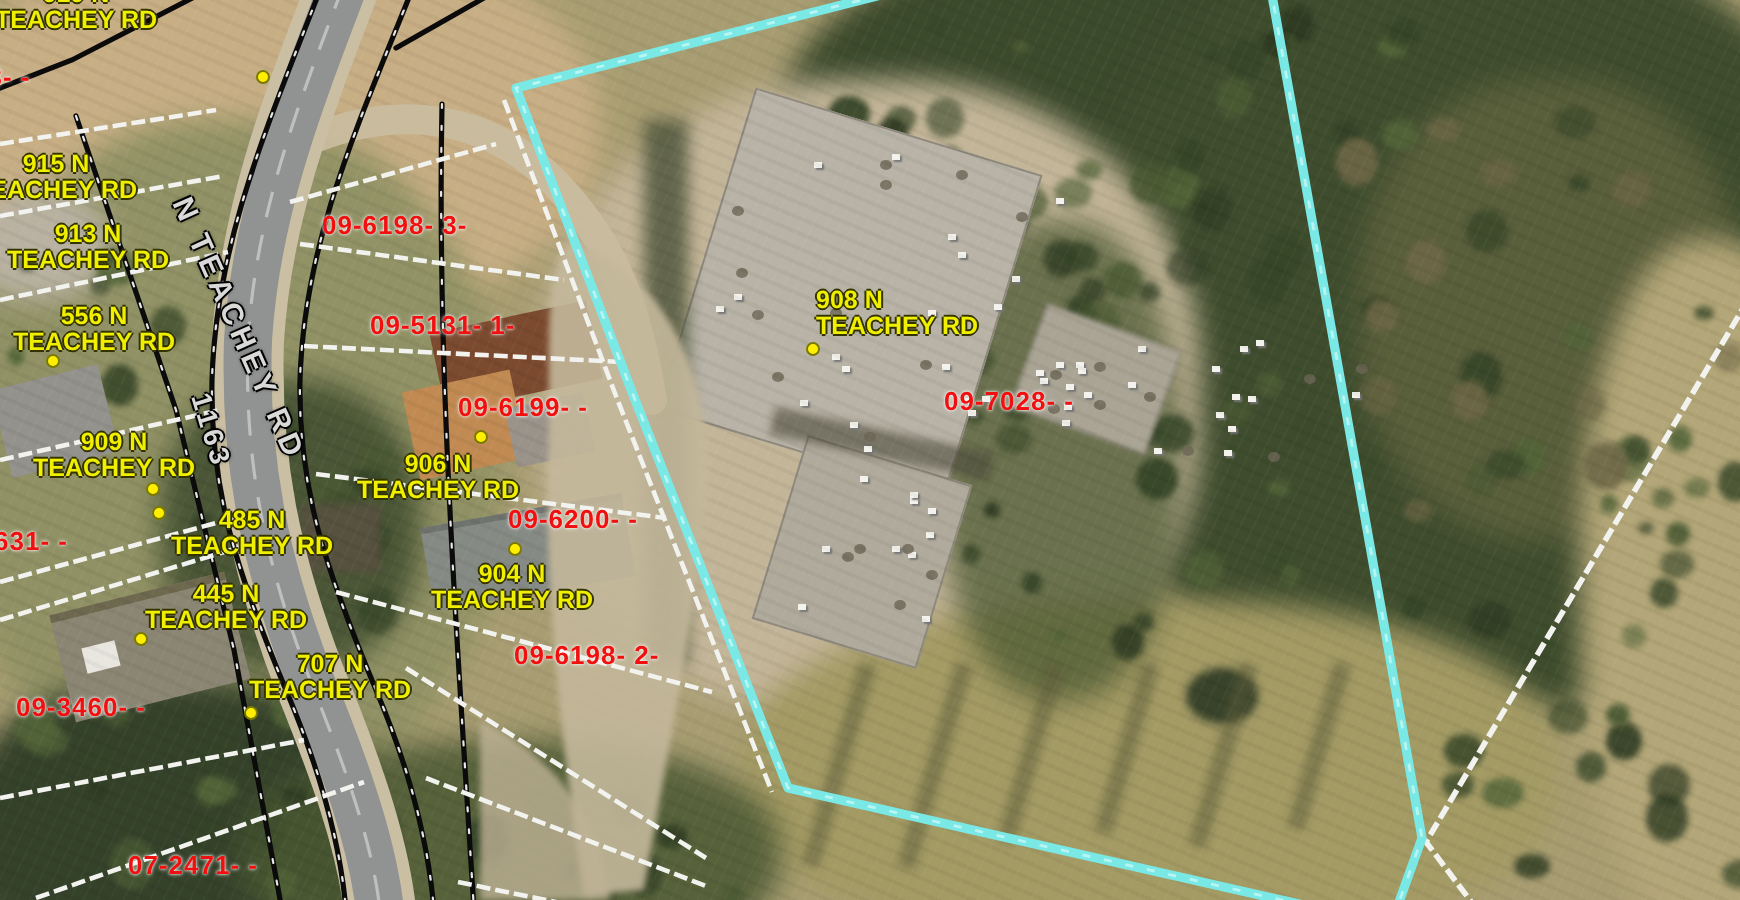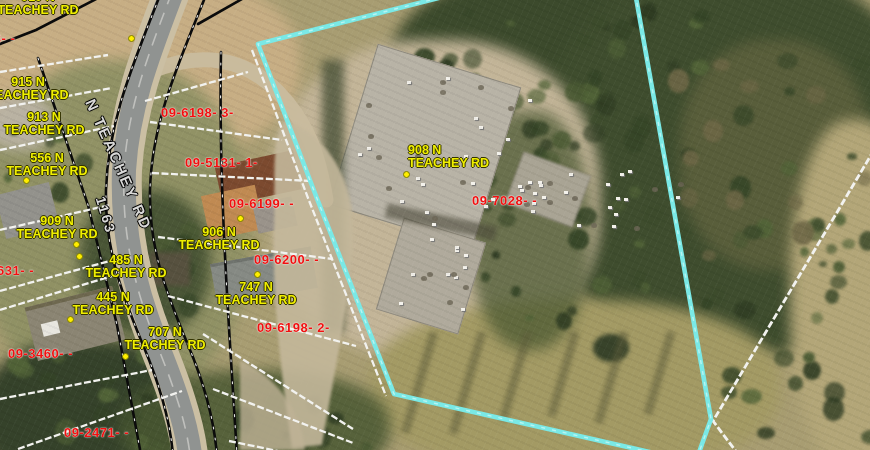--- a/index.html
+++ b/index.html
@@ -404,21 +404,21 @@
   </svg>
 
   <div id="labels" style="position:absolute;inset:0;">
       <div class="lbl parcel-id" style="left: -14px; top: 32px; color: rgb(240, 16, 16);">63- -</div>
       <div class="lbl parcel-id" style="left: 161px; top: 106px; color: rgb(240, 16, 16);">09-6198- 3-</div>
       <div class="lbl parcel-id" style="left: 185px; top: 156px; color: rgb(240, 16, 16);">09-5131- 1-</div>
       <div class="lbl parcel-id" style="left: 229px; top: 197px; color: rgb(240, 16, 16);">09-6199- -</div>
       <div class="lbl parcel-id" style="left: 254px; top: 253px; color: rgb(240, 16, 16);">09-6200- -</div>
       <div class="lbl parcel-id" style="left: 257px; top: 321px; color: rgb(240, 16, 16);">09-6198- 2-</div>
       <div class="lbl parcel-id" style="left: 8px; top: 347px; color: rgb(240, 16, 16);">09-3460- -</div>
-      <div class="lbl parcel-id" style="left: 64px; top: 426px; color: rgb(240, 16, 16);">09-2471- -</div>
+      <div class="lbl parcel-id" style="left: 64px; top: 426px; color: rgb(240, 16, 16);">07-2471- -</div>
       <div class="lbl parcel-id" style="left: -3px; top: 264px; color: rgb(240, 16, 16);">631- -</div>
       <div class="lbl parcel-id" style="left: 472px; top: 194px; color: rgb(240, 16, 16);">09-7028- -</div>
       <div class="lbl addr" style="color: rgb(240, 239, 0); top: -9px; left: 38px; transform: translateX(-50%);">
         <div>919 N</div>
         <div>TEACHEY RD</div>
       </div>
       <div class="star" style="left: 132px; top: 39px; background: rgb(255, 238, 0);"></div>
       <div class="lbl addr" style="color: rgb(240, 239, 0); top: 76px; left: 28px; transform: translateX(-50%);">
         <div>915 N</div>
         <div>TEACHEY RD</div>
@@ -451,21 +451,21 @@
         <div>707 N</div>
         <div>TEACHEY RD</div>
       </div>
       <div class="star" style="left: 126px; top: 357px; background: rgb(255, 238, 0);"></div>
       <div class="lbl addr" style="color: rgb(240, 239, 0); top: 226px; left: 219px; transform: translateX(-50%);">
         <div>906 N</div>
         <div>TEACHEY RD</div>
       </div>
       <div class="star" style="left: 241px; top: 219px; background: rgb(255, 238, 0);"></div>
       <div class="lbl addr" style="color: rgb(240, 239, 0); top: 281px; left: 256px; transform: translateX(-50%);">
-        <div>747 N</div>
+        <div>904 N</div>
         <div>TEACHEY RD</div>
       </div>
       <div class="star" style="left: 258px; top: 275px; background: rgb(255, 238, 0);"></div>
       <div class="lbl addr left" style="color: rgb(240, 239, 0); top: 144px; left: 408px;">
         <div>908 N</div>
         <div>TEACHEY RD</div>
       </div>
       <div class="star" style="left: 407px; top: 175px; background: rgb(255, 238, 0);"></div>
       <div class="lbl roadlbl" style="left: 96px; top: 97px; color: rgb(217, 217, 216); font-size: 15px; letter-spacing: 2.5px; transform: rotate(66deg);">N TEACHEY RD</div>
       <div class="lbl roadlbl" style="left: 106px; top: 195px; color: rgb(217, 217, 216); font-size: 14px; letter-spacing: 2px; transform: rotate(73deg);">1163</div>

